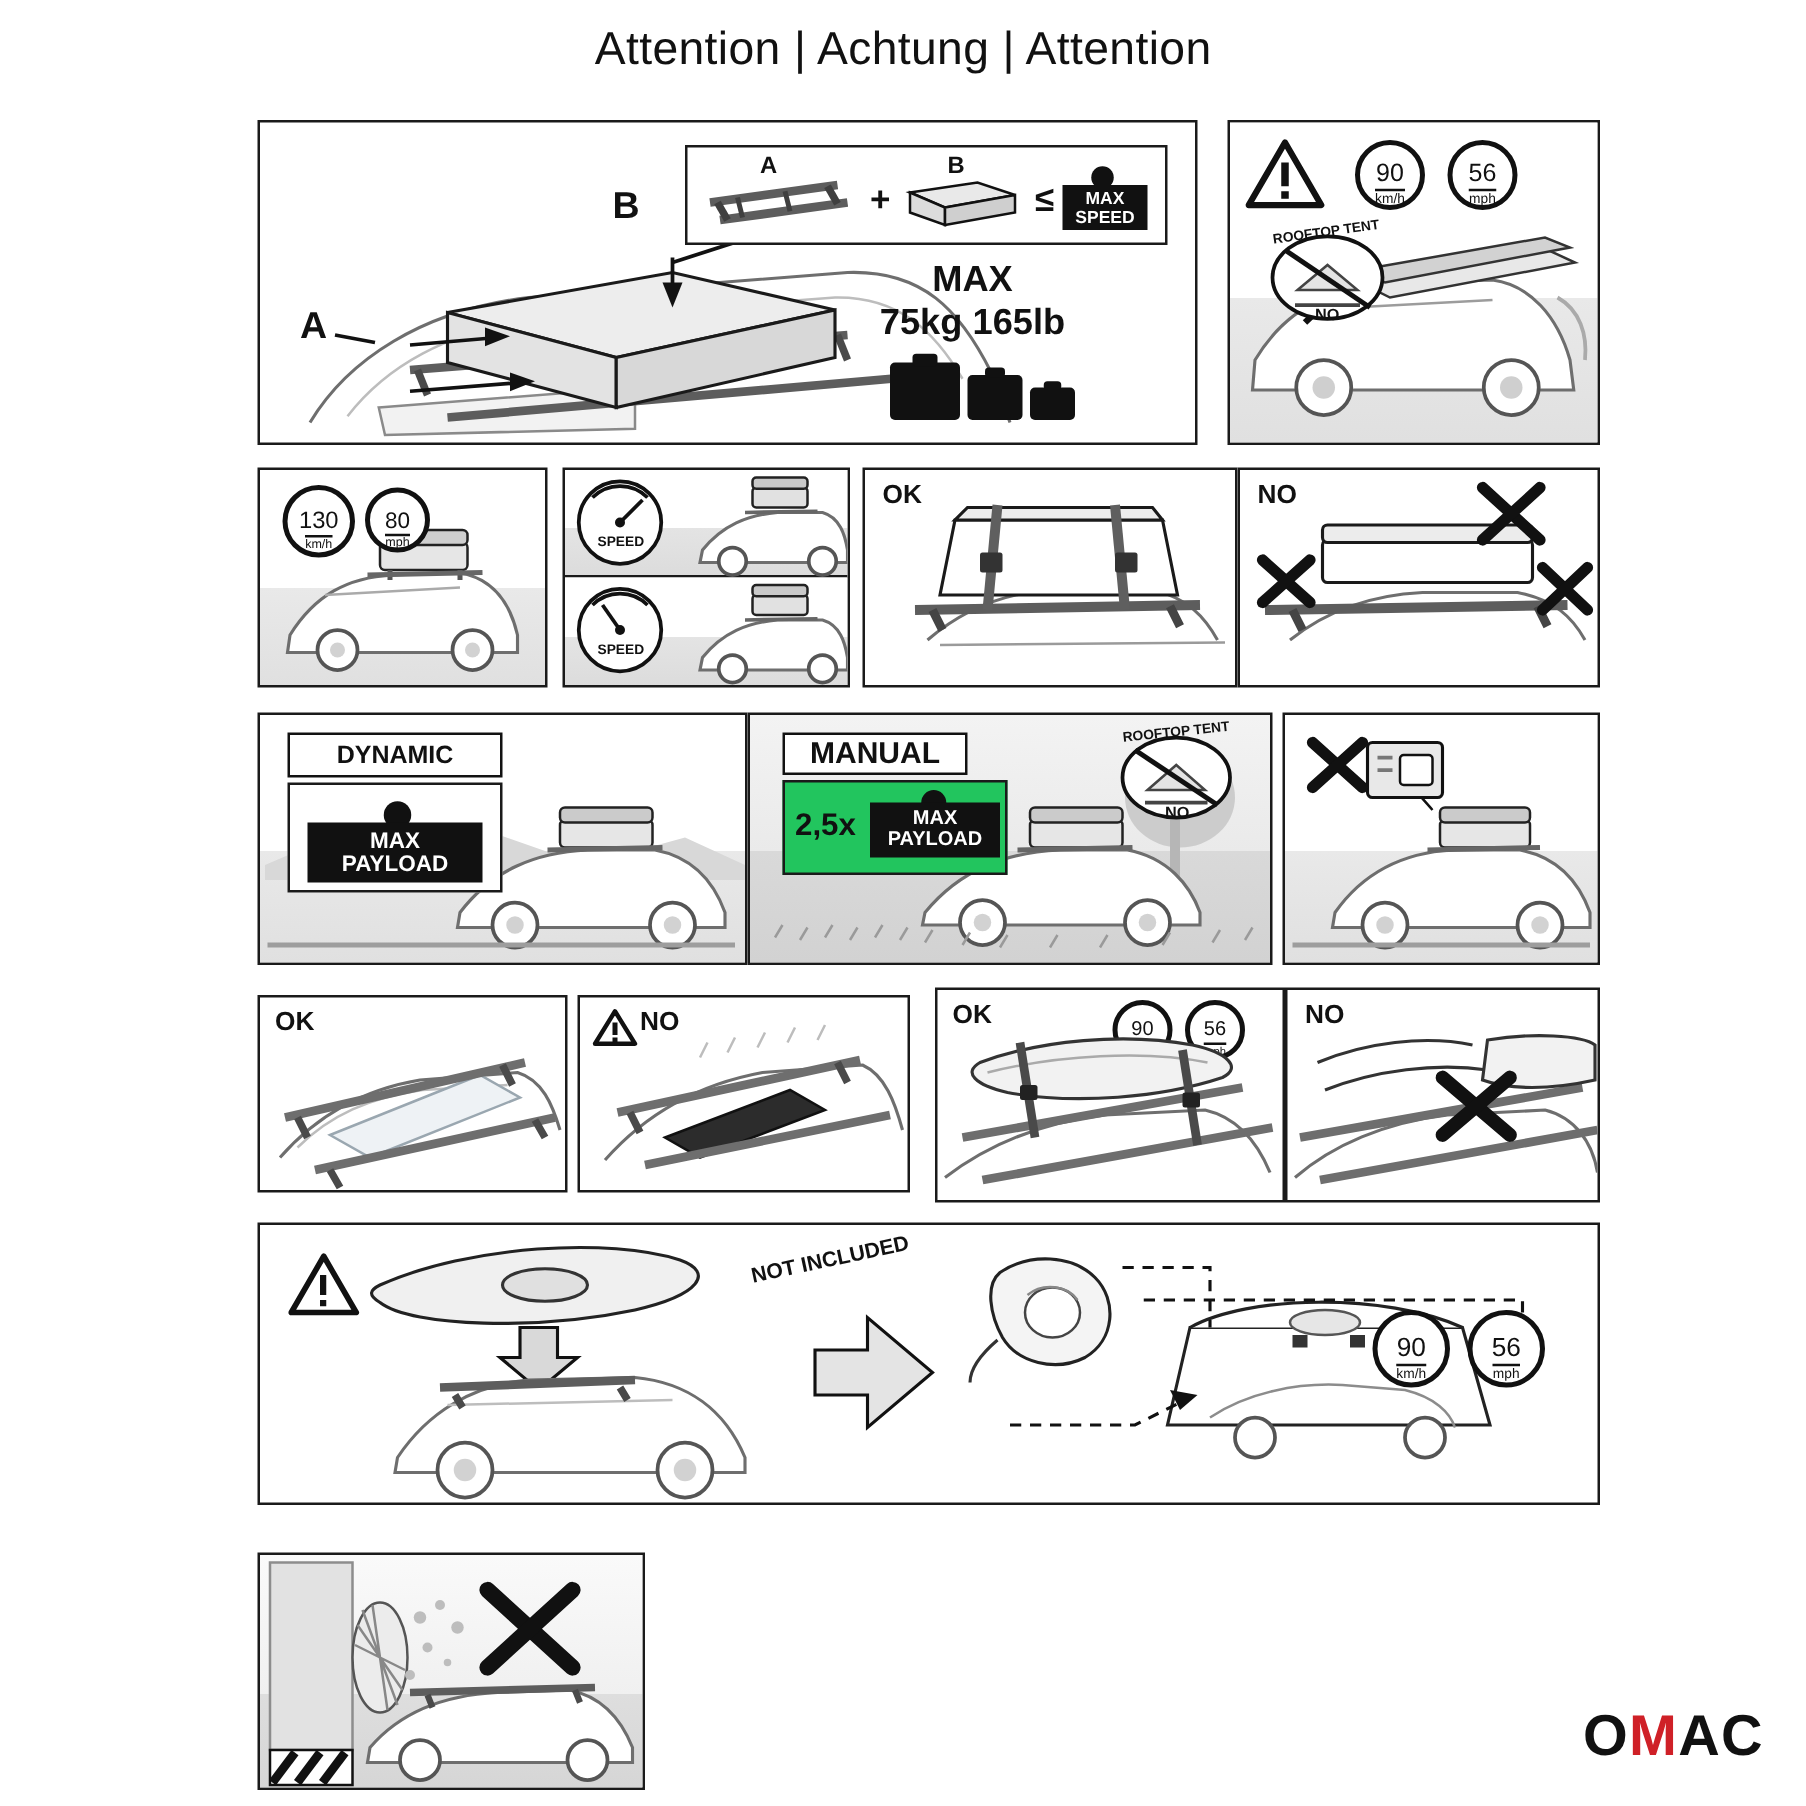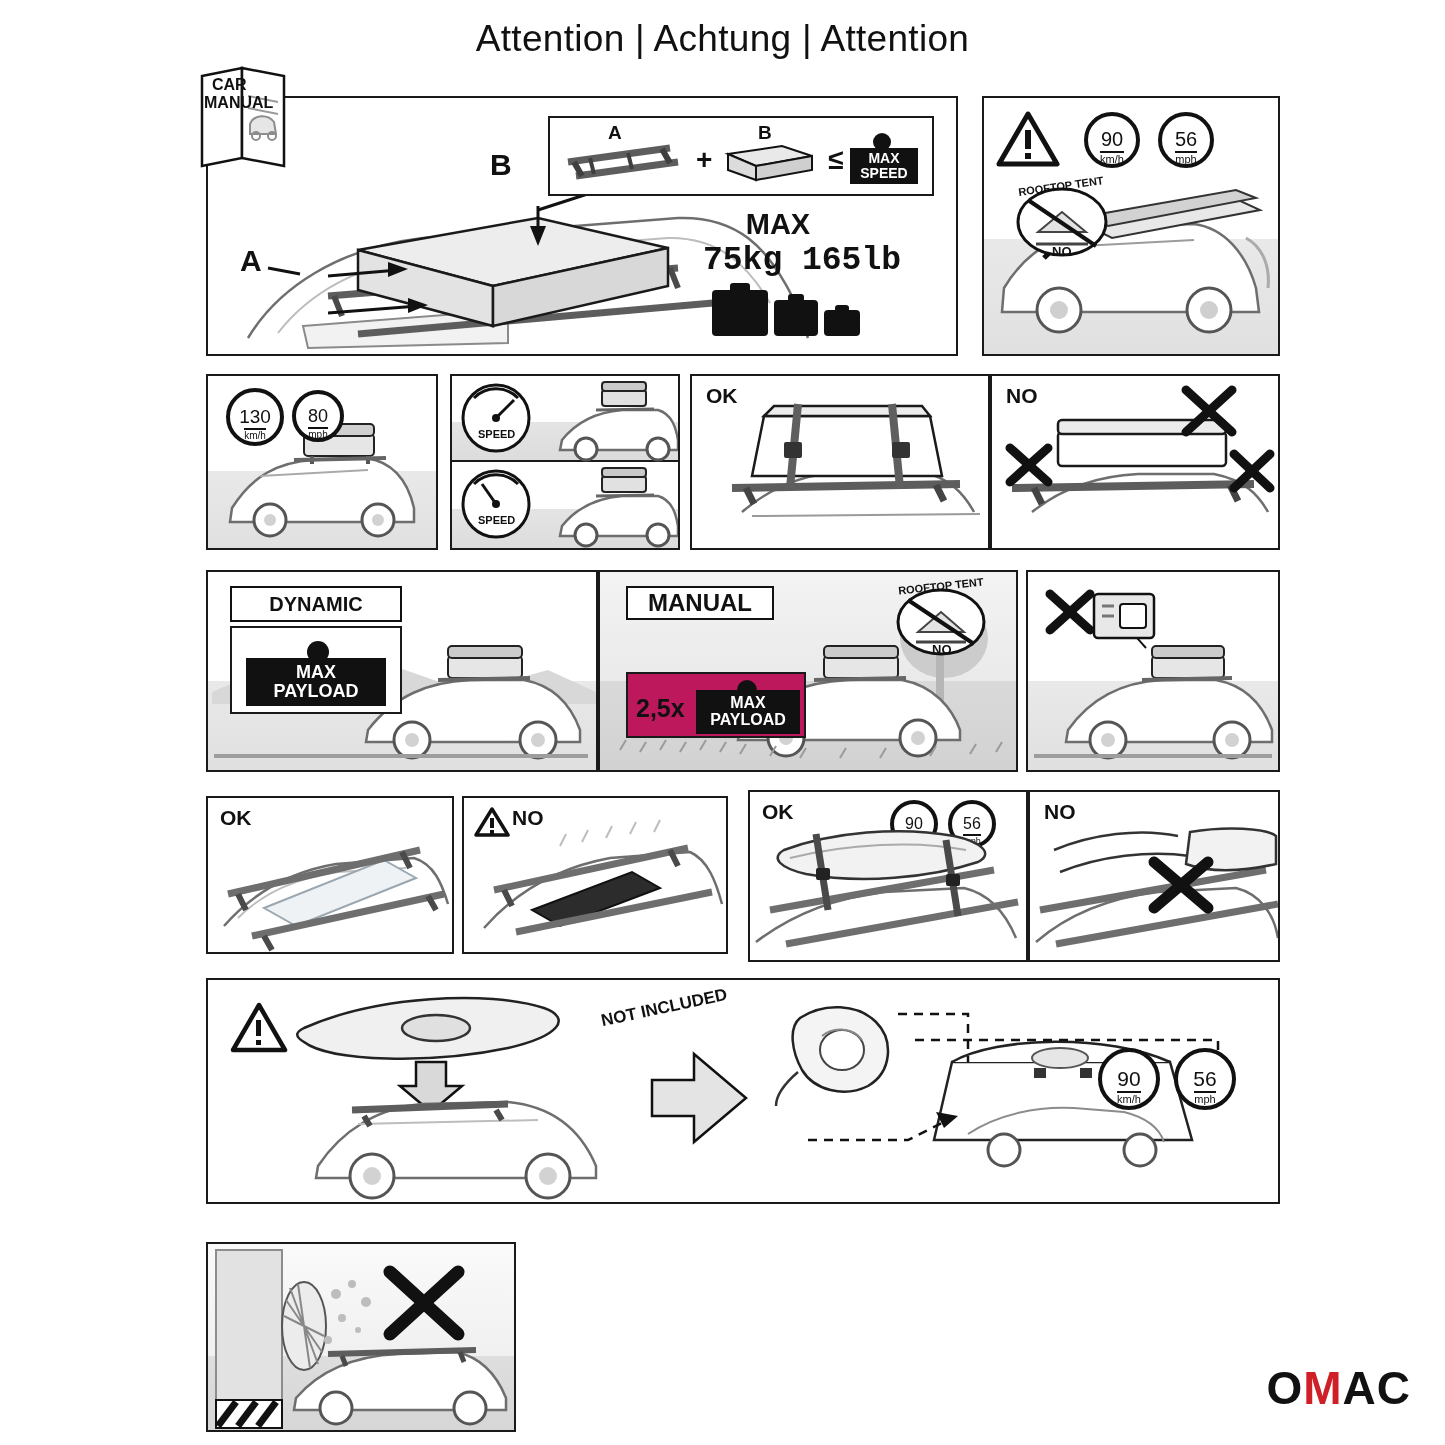--- a/index.html
+++ b/index.html
@@ -77,43 +77,31 @@
       <div class="lbl" style="left:208px;top:4px;font-size:19px;">B</div>
       <div class="lbl" style="left:146px;top:26px;font-size:28px;">+</div>
       <div class="lbl" style="left:278px;top:26px;font-size:28px;">≤</div>
       <div class="maxload" style="left:300px;top:30px;width:68px;height:36px;flex-direction:column;font-size:14px;">
         <span>MAX</span>
         <span>SPEED</span>
       </div>
     </div>
 
     <div class="cap" style="left:470px;top:110px;width:200px;font-size:29px;">MAX</div>
-    <div class="cap" style="left:464px;top:144px;width:260px;font-size:33px;font-family:Liberation Mono, monospace;">75kg 165lb</div>
+    <div class="cap" style="left:440px;top:144px;width:260px;font-size:29px;">75kg 165lb</div>
     <svg style="position:absolute;left:500px;top:182px;" width="160" height="60" viewBox="0 0 160 60">
       <rect x="4" y="10" width="56" height="46" rx="4" fill="#111"></rect>
         <rect x="22" y="3" width="20" height="10" rx="3" fill="#111"></rect>
       <rect x="66" y="20" width="44" height="36" rx="4" fill="#111"></rect>
         <rect x="80" y="14" width="16" height="8" rx="3" fill="#111"></rect>
       <rect x="116" y="30" width="36" height="26" rx="4" fill="#111"></rect>
         <rect x="127" y="25" width="14" height="7" rx="3" fill="#111"></rect>
     </svg>
   </div>
 
-  <div style="position:absolute;left:196px;top:62px;width:96px;height:108px;">
-    <svg width="96" height="108" viewBox="0 0 96 108">
-      <path d="M6 14 L46 6 L46 96 L6 104 Z" fill="#fff" stroke="#111" stroke-width="2.5"></path>
-      <path d="M46 6 L88 14 L88 104 L46 96 Z" fill="#fff" stroke="#111" stroke-width="2.5"></path>
-      <path d="M52 34 L82 40 M52 46 L82 52" stroke="#9a9a9a" stroke-width="2"></path>
-      <path d="M54 62 C58 52 72 52 78 60 L80 72 L54 72 Z" fill="#e6e6e6" stroke="#8d8d8d" stroke-width="2"></path>
-      <circle cx="60" cy="74" r="4" fill="none" stroke="#8d8d8d" stroke-width="2"></circle>
-        <circle cx="76" cy="74" r="4" fill="none" stroke="#8d8d8d" stroke-width="2"></circle>
-    </svg>
-    <div class="fine" style="position:absolute;left:16px;top:14px;font-size:16px;">CAR</div>
-    <div class="fine" style="position:absolute;left:8px;top:32px;font-size:16px;">MANUAL</div>
-  </div>
 
   <div class="panel" style="left:982px;top:96px;width:298px;height:260px;overflow:hidden;">
     <div class="sky"></div>
     <svg style="position:absolute;left:0;top:0;" width="294" height="256" viewBox="0 0 294 256">
       <path d="M20 190 C50 140 95 128 150 128 L210 126 C240 130 262 155 272 190 L275 214 L18 214 Z" fill="#fff" stroke="#6e6e6e" stroke-width="2.5"></path>
       <path d="M60 150 L210 142" stroke="#9c9c9c" stroke-width="2"></path>
       <circle cx="75" cy="212" r="22" fill="#fff" stroke="#555" stroke-width="3"></circle>
         <circle cx="75" cy="212" r="9" fill="#cfcfcf"></circle>
       <circle cx="225" cy="212" r="22" fill="#fff" stroke="#555" stroke-width="3"></circle>
         <circle cx="225" cy="212" r="9" fill="#cfcfcf"></circle>
@@ -283,21 +271,21 @@
       <rect x="224" y="84" width="74" height="22" rx="4" fill="#e6e6e6" stroke="#222" stroke-width="2"></rect>
       <rect x="224" y="74" width="74" height="12" rx="4" fill="#cbcbcb" stroke="#222" stroke-width="2"></rect>
       <path d="M214 108 L306 106" stroke="#666" stroke-width="4"></path>
       <g stroke="#9a9a9a" stroke-width="2">
         <path d="M20 178 L26 168 M40 180 L46 170 M60 178 L66 168 M80 180 L86 170 M100 178 L106 168 M120 180 L126 170 M140 182 L146 172 M170 184 L176 174 M200 186 L206 176 M240 186 L246 176 M280 186 L286 176 M330 184 L336 174 M370 182 L376 172 M396 180 L402 170"></path>
       </g>
     </svg>
     <div class="tag" style="left:26px;top:14px;width:148px;height:34px;font-size:24px;">
       <span>MANUAL</span>
     </div>
-    <div class="box" style="left:26px;top:52px;width:180px;height:66px;background:#be185d;margin-top:48px;">
+    <div class="box" style="left:26px;top:52px;width:180px;height:76px;background:#22c55e;">
       <div class="lbl" style="left:8px;top:20px;font-size:25px;">2,5x</div>
       <svg style="position:absolute;left:94px;top:2px;" width="50" height="24" viewBox="0 0 50 24">
           <circle cx="25" cy="14" r="10" fill="#111"></circle>
         </svg>
       <div class="maxload" style="left:68px;top:16px;width:104px;height:44px;flex-direction:column;font-size:16px;">
         <span>MAX</span>
         <span>PAYLOAD</span>
       </div>
     </div>
     <div style="position:absolute;left:294px;top:8px;width:94px;height:80px;">

